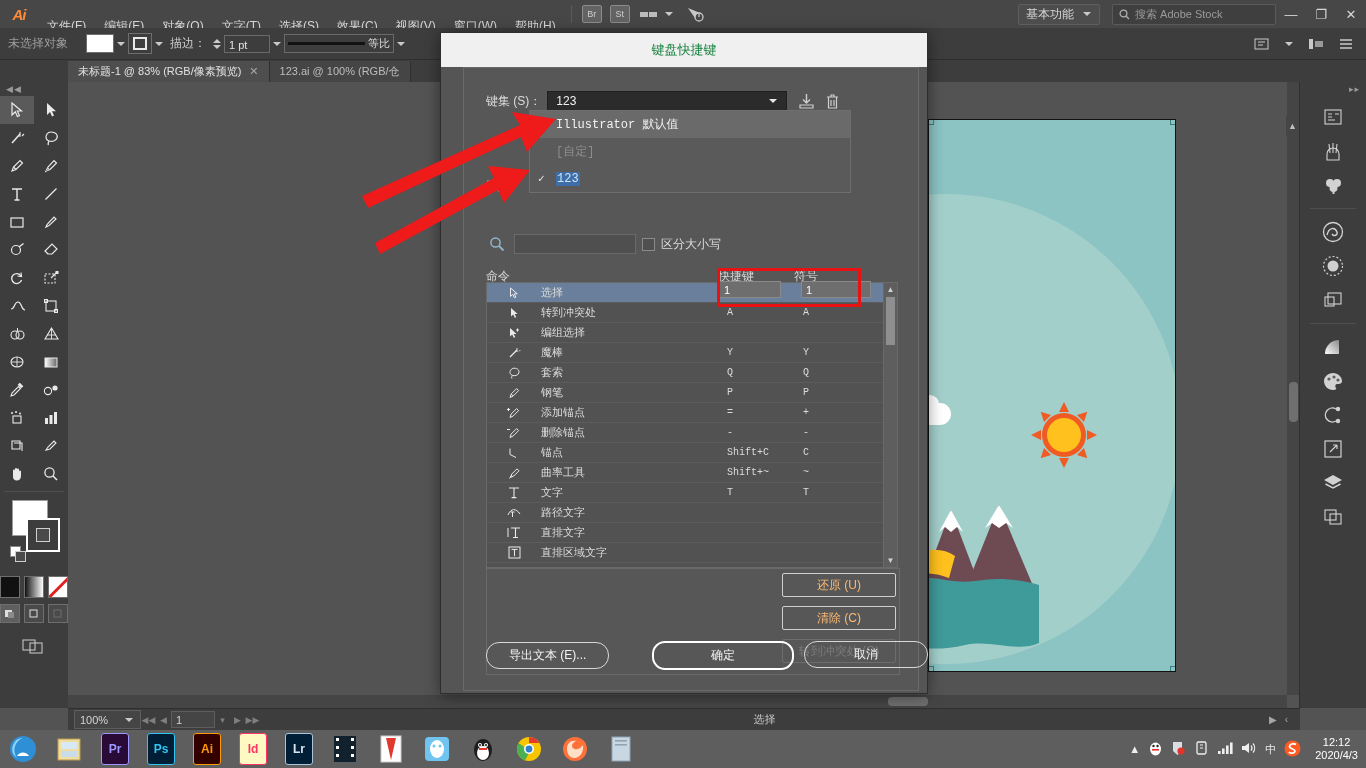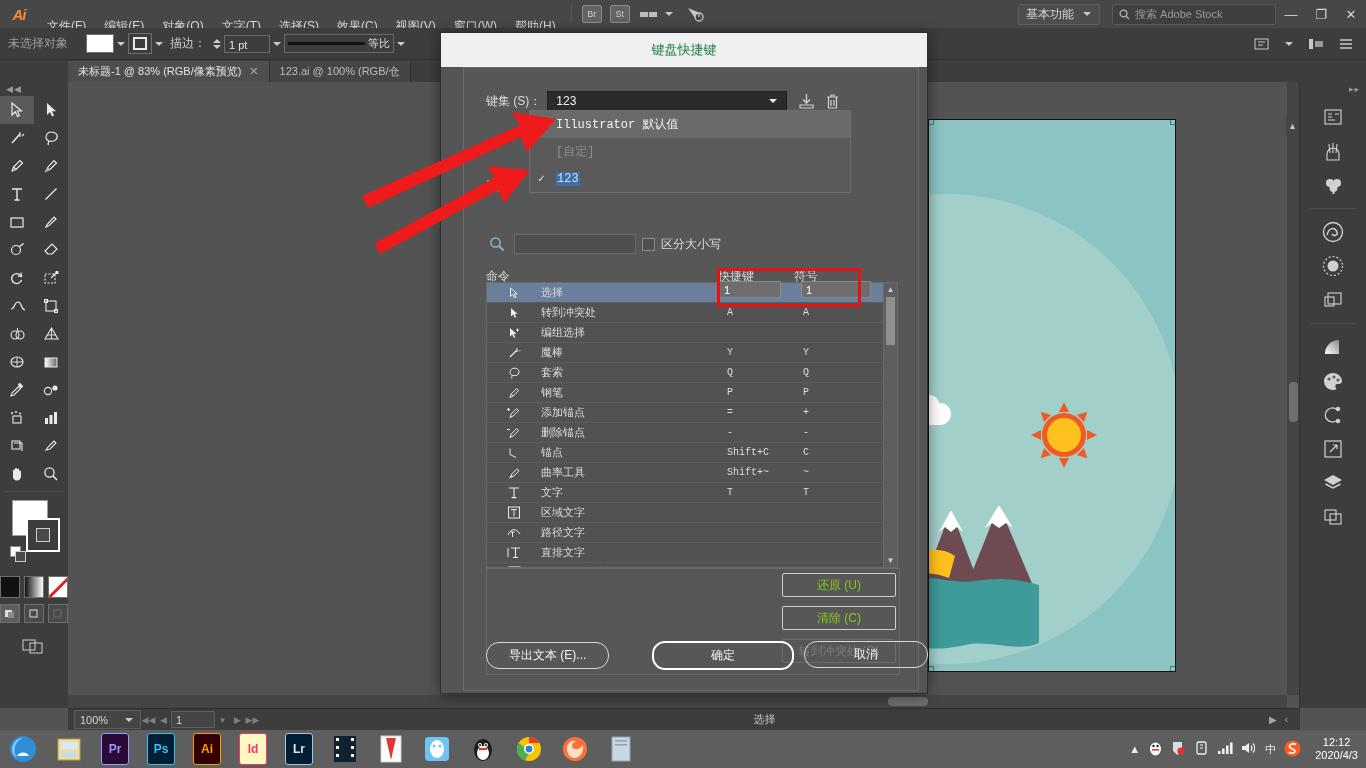--- a/index.html
+++ b/index.html
@@ -145,21 +145,21 @@
   .lrow .sc{width:76px;font-family:"Liberation Mono","DejaVu Sans Mono",monospace;font-size:10px;}
   .lrow .sy{width:70px;font-family:"Liberation Mono","DejaVu Sans Mono",monospace;font-size:10px;}
   .list-scroll{position:absolute;right:0;top:0;width:13px;height:284px;background:#5e5e5e;border-left:1px solid #6a6a6a;}
   .list-scroll .ar{height:13px;display:flex;align-items:center;justify-content:center;color:#d0d0d0;font-size:8px;}
   .list-scroll .thumb{position:absolute;left:2px;top:14px;width:9px;height:48px;background:#8f8f8f;}
   .edit-over{position:absolute;left:255px;top:213px;display:flex;gap:20px;z-index:20;}
   .editfield{width:62px;height:17px;background:#6e6e6e;border:1px solid #8a8a8a;font-size:11px;color:#fff;display:flex;align-items:center;padding-left:4px;box-sizing:border-box;}
   .editfield.wide{width:70px;}
   .redbox{position:absolute;left:253px;top:200px;width:144px;height:39px;border:3px solid #e81212;z-index:25;box-sizing:border-box;}
   .sidebtns{position:absolute;right:22px;top:505px;display:flex;flex-direction:column;gap:9px;}
-  .btn{height:22px;min-width:112px;border:1px solid #cfcfcf;border-radius:2px;display:flex;align-items:center;justify-content:center;font-size:12px;color:#84cc16;background:transparent;}
+  .btn{height:22px;min-width:112px;border:1px solid #cfcfcf;border-radius:2px;display:flex;align-items:center;justify-content:center;font-size:12px;color:#fdba74;background:transparent;}
   .btn.dis{border-color:#6d6d6d;color:#7b7b7b;}
   .dlg-foot{position:absolute;left:22px;bottom:20px;width:442px;display:flex;align-items:center;}
   .btn-r{height:25px;border:1px solid #d8d8d8;border-radius:13px;display:flex;align-items:center;justify-content:center;font-size:12px;color:#f4f4f4;padding:0 22px;}
   .btn-r.primary{border-color:#ffffff;border-width:2px;}
   .foot-right{margin-left:auto;display:flex;gap:10px;}
   .innerpanel{position:absolute;left:22px;top:500px;width:412px;height:105px;border:1px solid #6a6a6a;}
 
   
   .arrows{position:absolute;left:0;top:0;width:1366px;height:768px;pointer-events:none;z-index:60;}
 </style>
@@ -794,31 +794,20 @@
         </div>
         <div class="lrow">
           <span class="ic">
               <svg width="12" height="13" viewBox="0 0 12 13">
                 <path d="M1 2 h10 M6 2 v9.5 M3.6 11.6 h4.8" stroke="#eaeaea" stroke-width="1.1"></path>
               </svg>
             </span>
           <span class="nm">文字</span>
           <span class="sc">T</span>
           <span class="sy">T</span>
-        </div>
-        <div class="lrow">
-          <span class="ic">
-              <svg width="14" height="13" viewBox="0 0 14 13">
-                <rect x="1.5" y="1" width="11" height="11" fill="none" stroke="#eaeaea" stroke-width="1"></rect>
-                <path d="M4 3.6 h6 M7 3.6 v6.6" stroke="#eaeaea" stroke-width="1"></path>
-              </svg>
-            </span>
-          <span class="nm">区域文字</span>
-          <span class="sc"></span>
-          <span class="sy"></span>
         </div>
         <div class="lrow">
           <span class="ic">
               <svg width="14" height="13" viewBox="0 0 14 13">
                 <path d="M1 9 C4 2 9 2 13 8" fill="none" stroke="#eaeaea" stroke-width="1"></path>
                 <path d="M5.5 6 v5 M3.5 6 h4" stroke="#eaeaea" stroke-width="1"></path>
               </svg>
             </span>
           <span class="nm">路径文字</span>
           <span class="sc"></span>

